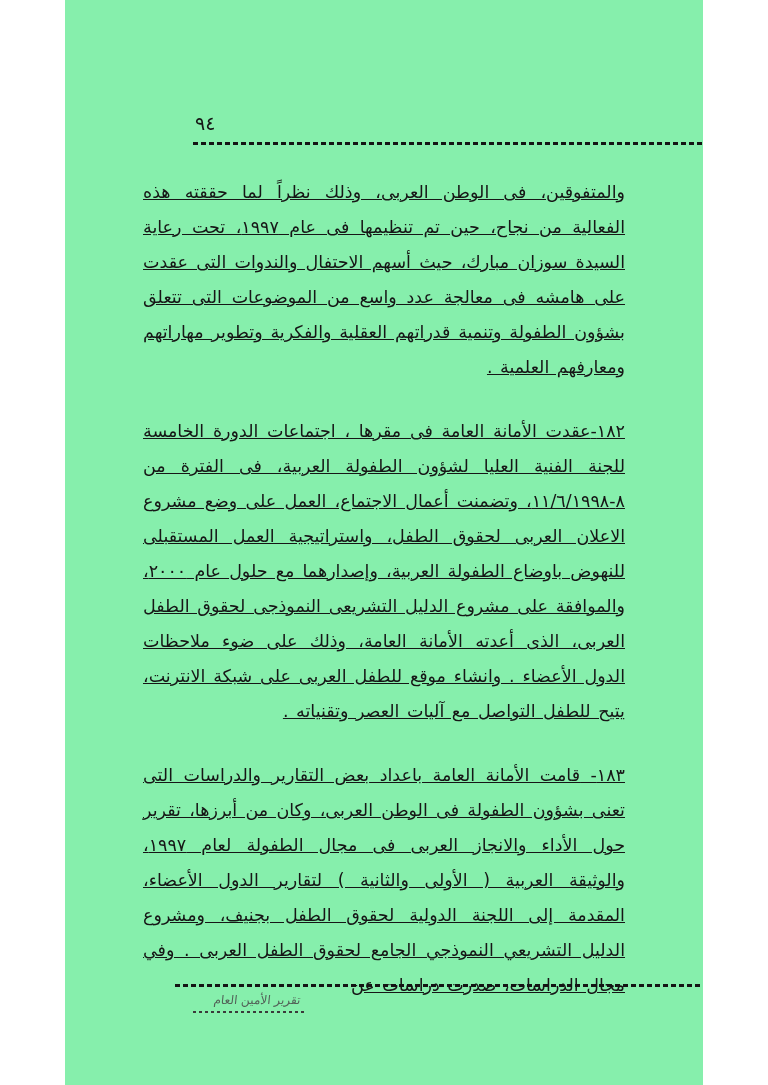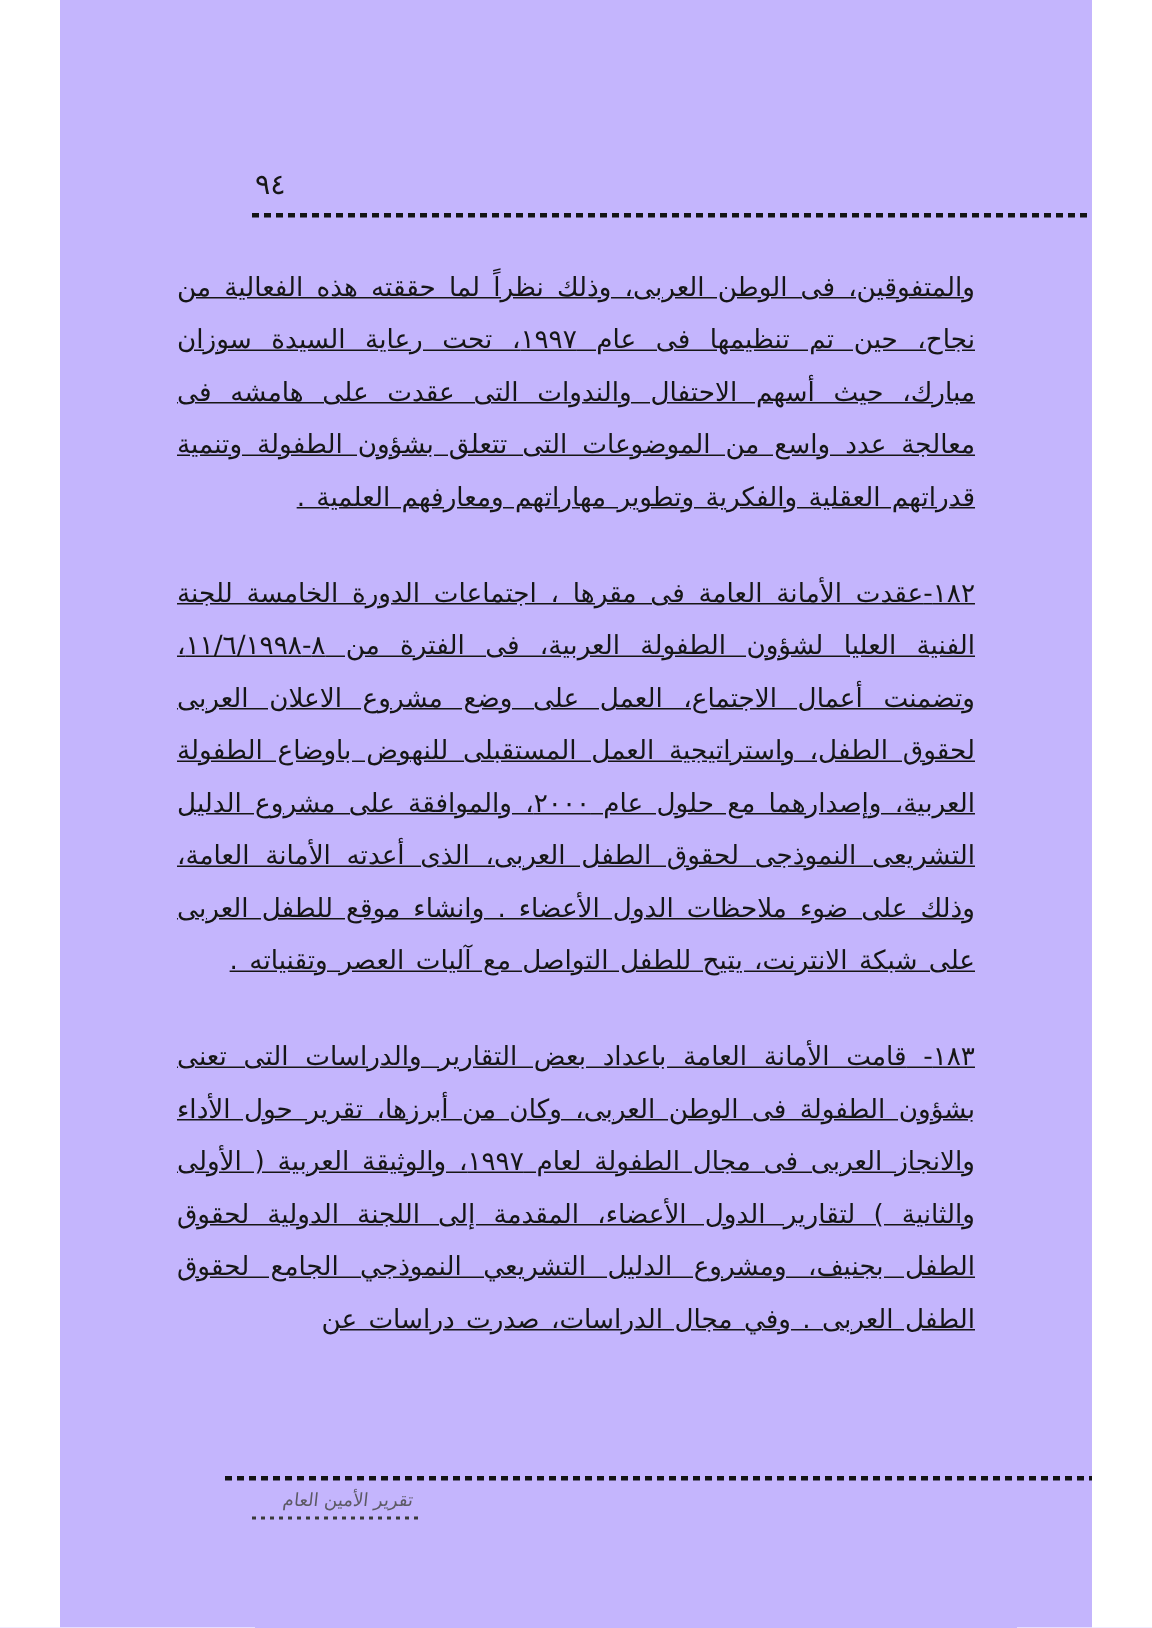--- a/index.html
+++ b/index.html
@@ -2,24 +2,24 @@
 <html lang="ar"><head>
 <meta charset="utf-8">
 <style>
   html, body {
     margin: 0;
     padding: 0;
     background: #ffffff;
   }
   .page {
     position: relative;
-    width: 688px;
+    width: 638px;
     height: 1085px;
     margin: 0 auto;
-    background: #c4b5fd;
+    background: #86efac;
     color: #161616;
     font-family: "DejaVu Sans", sans-serif;
     box-sizing: border-box;
     overflow: hidden;
   }
   
   .page-header {
     padding-top: 112px;
   }
   .page-number {

